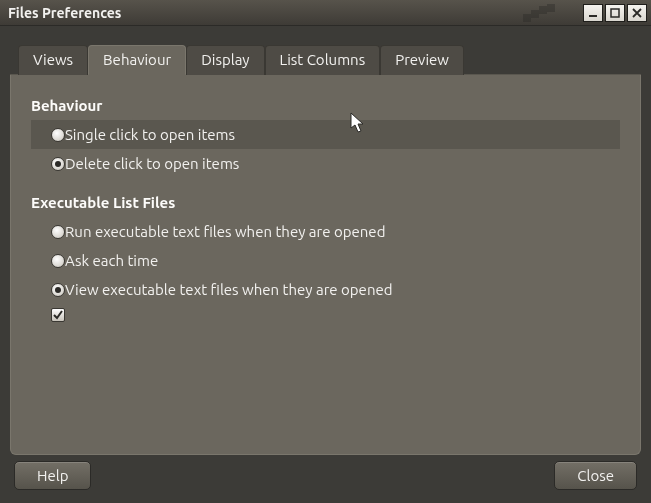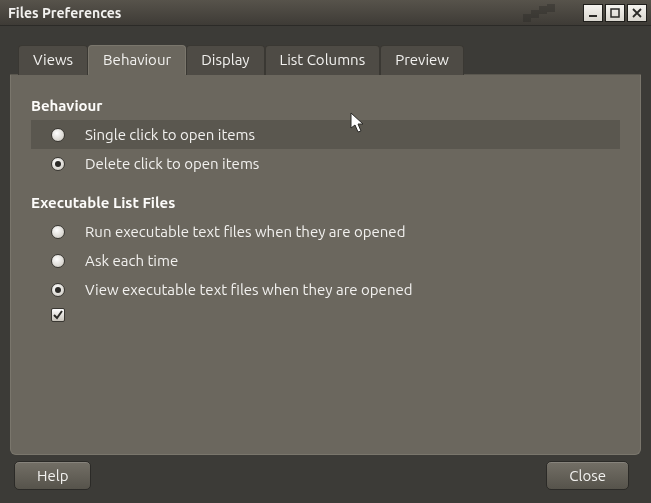--- a/index.html
+++ b/index.html
@@ -89,21 +89,21 @@
   }
   .section-title {
     font-weight: bold;
     color: #fdfcfa;
     margin: 8px 0 6px 0;
     font-size: 15px;
   }
   .option-row {
     display: flex;
     align-items: center;
-    gap: 20px;
+    gap: 0;
     padding: 4px 4px 4px 20px;
     border-radius: 0;
     cursor: pointer;
     line-height: 1.4;
   }
   .option-row.highlight {
     background: #5a574f;
   }
   .radio {
     width: 14px; height: 14px;
@@ -131,21 +131,21 @@
   .opt-label { color: #f2f1ef; }
   .cursor {
     position: absolute;
     left: 350px; top: 112px;
     width: 16px; height: 22px;
     pointer-events: none;
     z-index: 10;
   }
   .footer {
     position: absolute;
-    bottom: 0; left: 0; right: 8px;
+    bottom: 0; left: 0; right: 0;
     height: 46px;
     display: flex;
     justify-content: space-between;
     align-items: center;
     padding: 0 14px 10px 14px;
   }
   .btn {
     padding: 5px 22px;
     border: 1px solid #2b2a27;
     border-radius: 5px;

